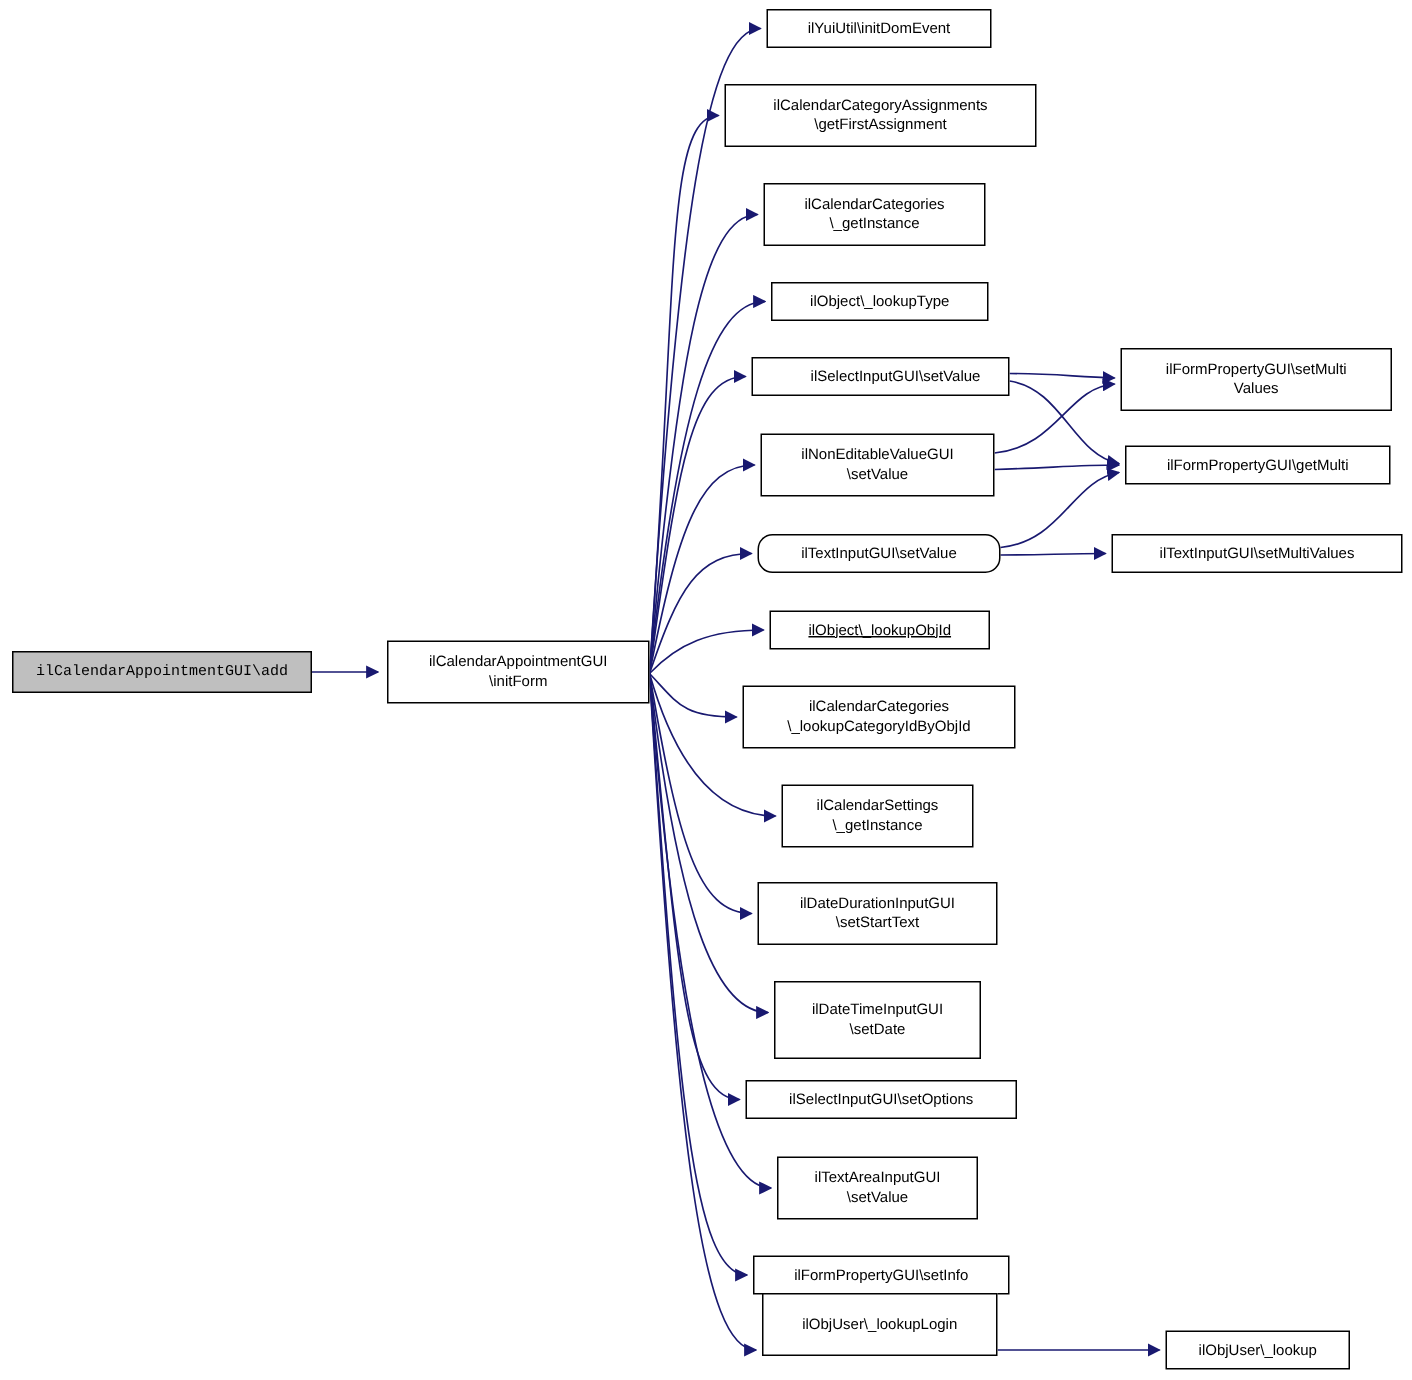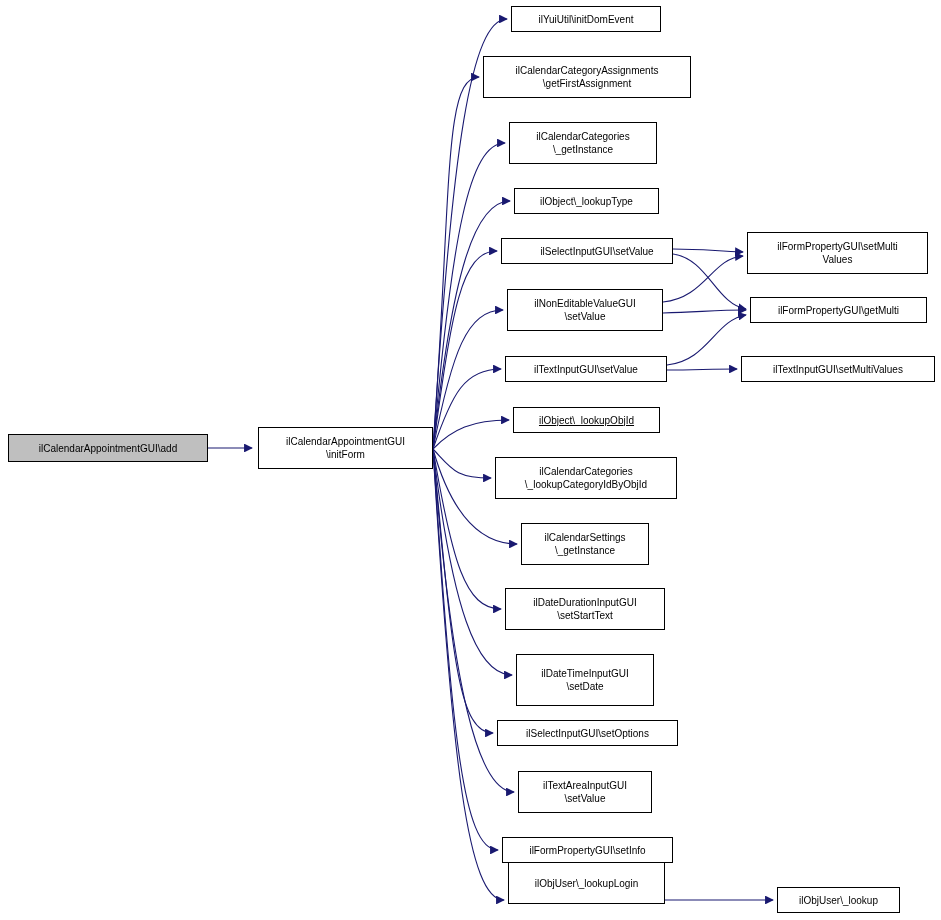--- a/index.html
+++ b/index.html
@@ -50,21 +50,21 @@
     <path class="edge" d="M433,449 C452,765 468,900 504,900" marker-end="url(#arrowhead)"></path>
     <path class="edge" d="M673,249 C702,249 715,251 743,252" marker-end="url(#arrowhead)"></path>
     <path class="edge" d="M673,254 C708,259 716,304 746,309" marker-end="url(#arrowhead)"></path>
     <path class="edge" d="M663,302 C705,298 712,258 743,256" marker-end="url(#arrowhead)"></path>
     <path class="edge" d="M663,313 C700,312 716,310 746,310" marker-end="url(#arrowhead)"></path>
     <path class="edge" d="M667,365 C708,361 715,320 746,315" marker-end="url(#arrowhead)"></path>
     <path class="edge" d="M667,370 C695,370 710,369 737,369" marker-end="url(#arrowhead)"></path>
     <path class="edge" d="M665,900 L773,900" marker-end="url(#arrowhead)"></path>
   </svg>
 
-  <div class="node root" style="left:8px; top:434px; width:200px; height:28px;">
+  <div class="node root" style="left:8px; top:434px; width:200px; height:28px;font-family:Liberation Mono, monospace;">
     <span>ilCalendarAppointmentGUI\add</span>
   </div>
 
   <div class="node" style="left:258px; top:427px; width:175px; height:42px;">
     <span>ilCalendarAppointmentGUI</span>
     <span>\initForm</span>
   </div>
 
   <div class="node" style="left:511px; top:6px; width:150px; height:26px;">
     <span>ilYuiUtil\initDomEvent</span>
@@ -86,21 +86,21 @@
 
   <div class="node" style="left:501px; top:238px; width:172px; height:26px;padding-left:20px;">
     <span>ilSelectInputGUI\setValue</span>
   </div>
 
   <div class="node" style="left:507px; top:289px; width:156px; height:42px;">
     <span>ilNonEditableValueGUI</span>
     <span>\setValue</span>
   </div>
 
-  <div class="node" style="left:505px; top:356px; width:162px; height:26px;">
+  <div class="node" style="left:505px; top:356px; width:162px; height:26px;border-radius:10px;">
     <span>ilTextInputGUI\setValue</span>
   </div>
 
   <div class="node" style="left:513px; top:407px; width:147px; height:26px;text-decoration:underline;">
     <span>ilObject\_lookupObjId</span>
   </div>
 
   <div class="node" style="left:495px; top:457px; width:182px; height:42px;">
     <span>ilCalendarCategories</span>
     <span>\_lookupCategoryIdByObjId</span>

